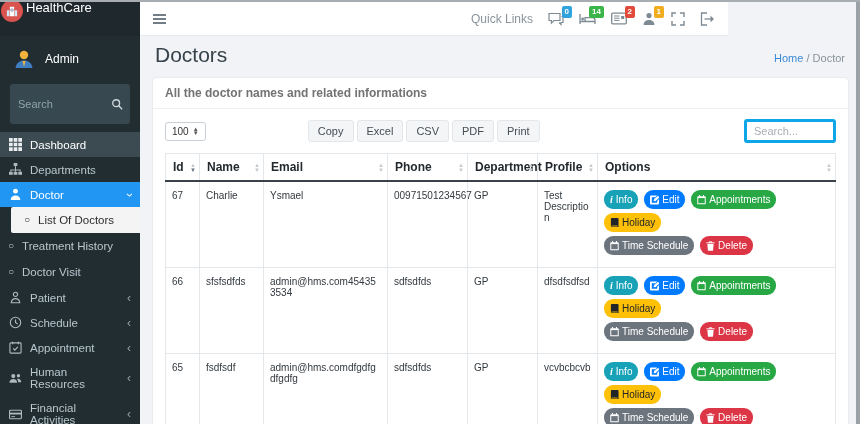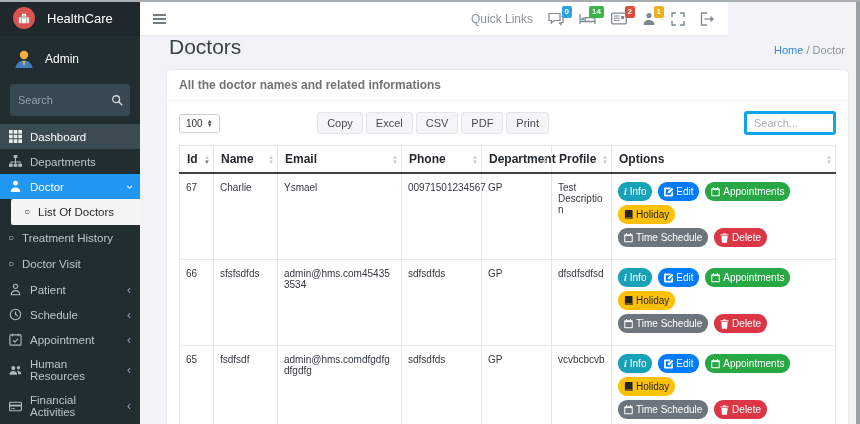--- a/index.html
+++ b/index.html
@@ -6,27 +6,27 @@
   html,body{width:860px;height:424px;overflow:hidden}
   body{font-family:"Liberation Sans",sans-serif;background:#f1f3f6;position:relative;color:#24292e}
   svg{display:block}
 
   
   .top-edge{position:absolute;top:0;left:0;width:860px;height:2px;background:#a8adb2;z-index:50}
   .scroll-strip{position:absolute;top:2px;right:0;width:4px;height:422px;background:#9aa1a7;z-index:49}
 
   
   .sidebar{position:absolute;left:0;top:0;width:140px;height:424px;background:#222d32;z-index:10}
-  .brand{height:36px;display:flex;align-items:center;gap:12px;padding:0 13px;background:#1e282d;cursor:pointer}
+  .brand{height:36px;display:flex;align-items:flex-start;gap:3px;padding:0 1px;background:#1e282d;cursor:pointer}
   .logo{width:22px;height:22px;border-radius:50%;background:#d9534f;display:flex;align-items:center;justify-content:center;flex:none}
   .brand-name{color:#fff;font-size:13px}
   .user-panel{display:flex;align-items:center;gap:9px;padding:11px 12px 9px}
   .user-name{color:#fff;font-size:12px}
   .search-row{display:flex;margin:4px 10px 8px}
-  .search-row input{flex:1;min-width:0;background:#374850;border:none;border-radius:3px 0 0 3px;height:32px;padding:8px 8px;font-size:11px;color:#eceff1;font-family:inherit}
+  .search-row input{flex:1;min-width:0;background:#374850;border:none;border-radius:3px 0 0 3px;height:40px;padding:8px 8px;font-size:11px;color:#eceff1;font-family:inherit}
   .search-row input::placeholder{color:#90a4ae}
   .search-row button{background:#374850;border:none;border-radius:0 3px 3px 0;width:26px;display:flex;align-items:center;justify-content:center;cursor:pointer;color:#cfd8dc}
   .menu{margin-top:2px}
   .mi{display:flex;align-items:center;gap:8px;padding:6px 9px;color:#b8c7ce;font-size:11.5px;cursor:pointer;min-height:25px}
   .mi .ic{width:13px;height:13px;flex:none;color:#aeb9bf}
   .mi .chev{margin-left:auto;font-size:12px;line-height:10px;color:#95a3aa}
   .chev::before{content:"\2039"}
   .chev.down{transform:rotate(-90deg)}
   .mi.hl{background:#3c4a52;color:#fff}.mi.hl .ic{color:#e8ecee}
   .mi.active{background:#2196f3;color:#fff}.mi.active .ic,.mi.active .chev{color:#fff}
@@ -39,21 +39,21 @@
   .navbar{position:absolute;left:140px;top:2px;width:588px;height:34px;background:#fff;border-bottom:1px solid #e7eaee;display:flex;align-items:center;padding:0 13px;z-index:5}
   .hamburger{color:#5f6a72;cursor:pointer;display:flex;flex-direction:column;gap:2px}
   .hamburger i{display:block;width:13px;height:2px;background:#737d85}
   .nav-right{margin-left:auto;display:flex;align-items:center;gap:15px}
   .quick-links{color:#8a939b;font-size:12px;cursor:pointer}
   .nav-ic{position:relative;color:#7d8a93;cursor:pointer}
   .badge{position:absolute;top:-6px;right:-8px;color:#fff;font-size:8px;line-height:1;padding:2px 3px;border-radius:2px;font-weight:bold}
   .b-blue{background:#31a3dc}.b-green{background:#3bb54a}.b-red{background:#e04b3c}.b-yellow{background:#f0ad1e}
 
   
-  .content{position:absolute;left:140px;top:24px;width:716px;height:388px;padding:9px 8px 0 27px}
+  .content{position:absolute;left:140px;top:32px;width:716px;height:388px;padding:9px 8px 0 13px}
   .page-head{display:flex;align-items:baseline;justify-content:space-between;padding:2px 3px 11px 2px}
   .page-title{font-size:21px;font-weight:500;color:#37424a}
   .breadcrumb{font-size:11px;color:#8a939b}
   .breadcrumb .home{color:#3b8ad8;cursor:pointer}
   .card{background:#fff;border-radius:4px;box-shadow:0 0 2px rgba(0,0,0,.12)}
   .card-header{display:flex;align-items:center;justify-content:space-between;padding:8px 12px;border-bottom:1px solid #eef0f2}
   .card-title{font-size:12px;font-weight:bold;color:#737373}
   .btn-add{display:inline-flex;align-items:center;gap:4px;background:#28a745;color:#fff;border:none;border-radius:4px;font-size:11px;padding:5px 9px;cursor:pointer;font-family:inherit}
   .plus-ic{width:11px;height:11px;border-radius:50%;background:#fff;color:#28a745;font-size:10px;line-height:11px;text-align:center;font-weight:bold}
   .plus-ic::before{content:"+"}

